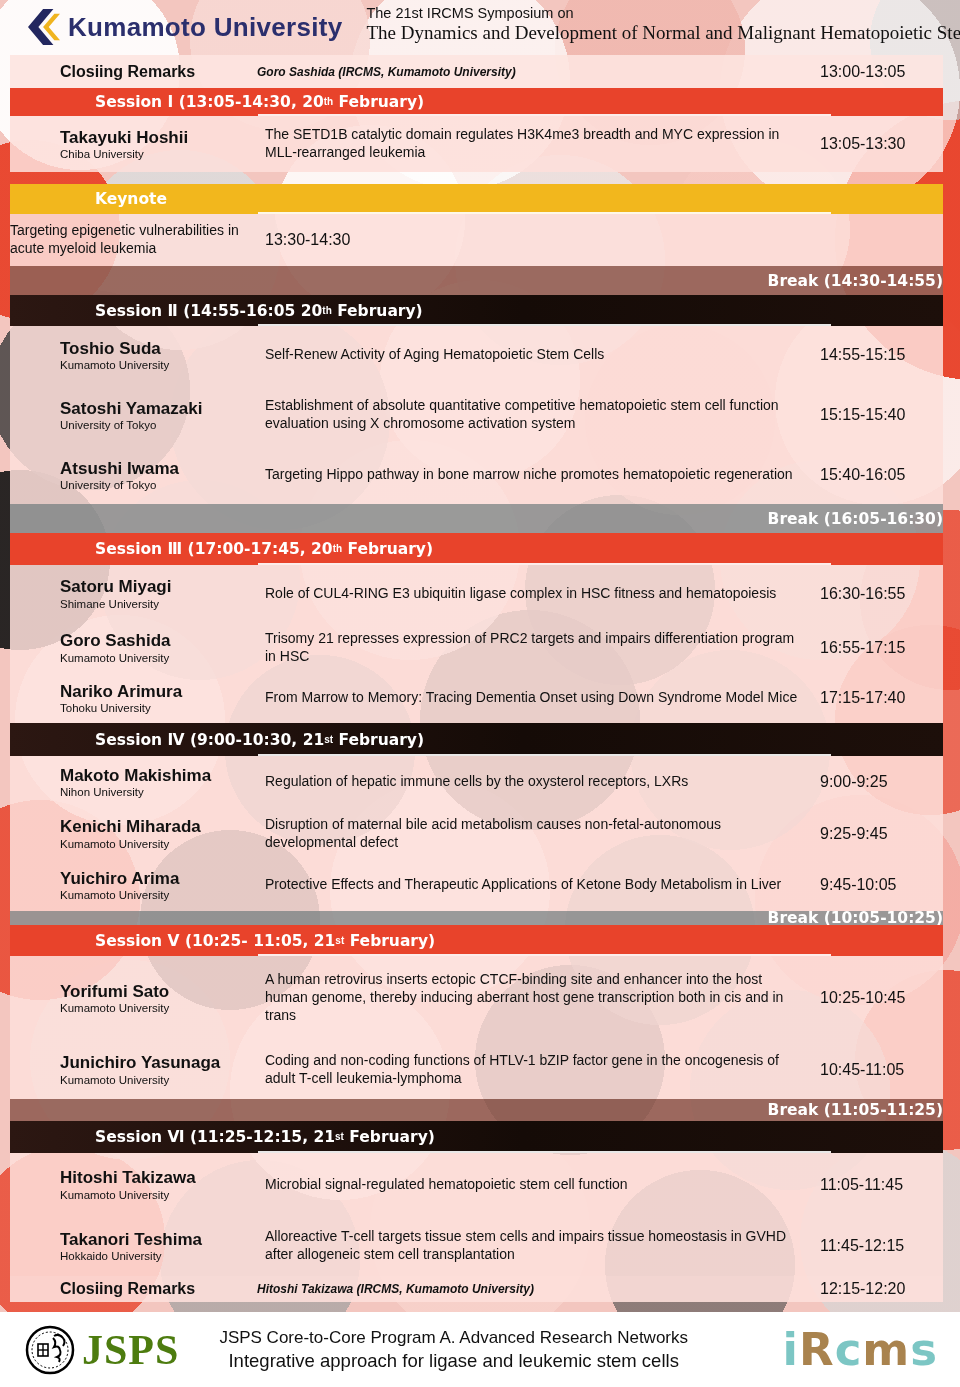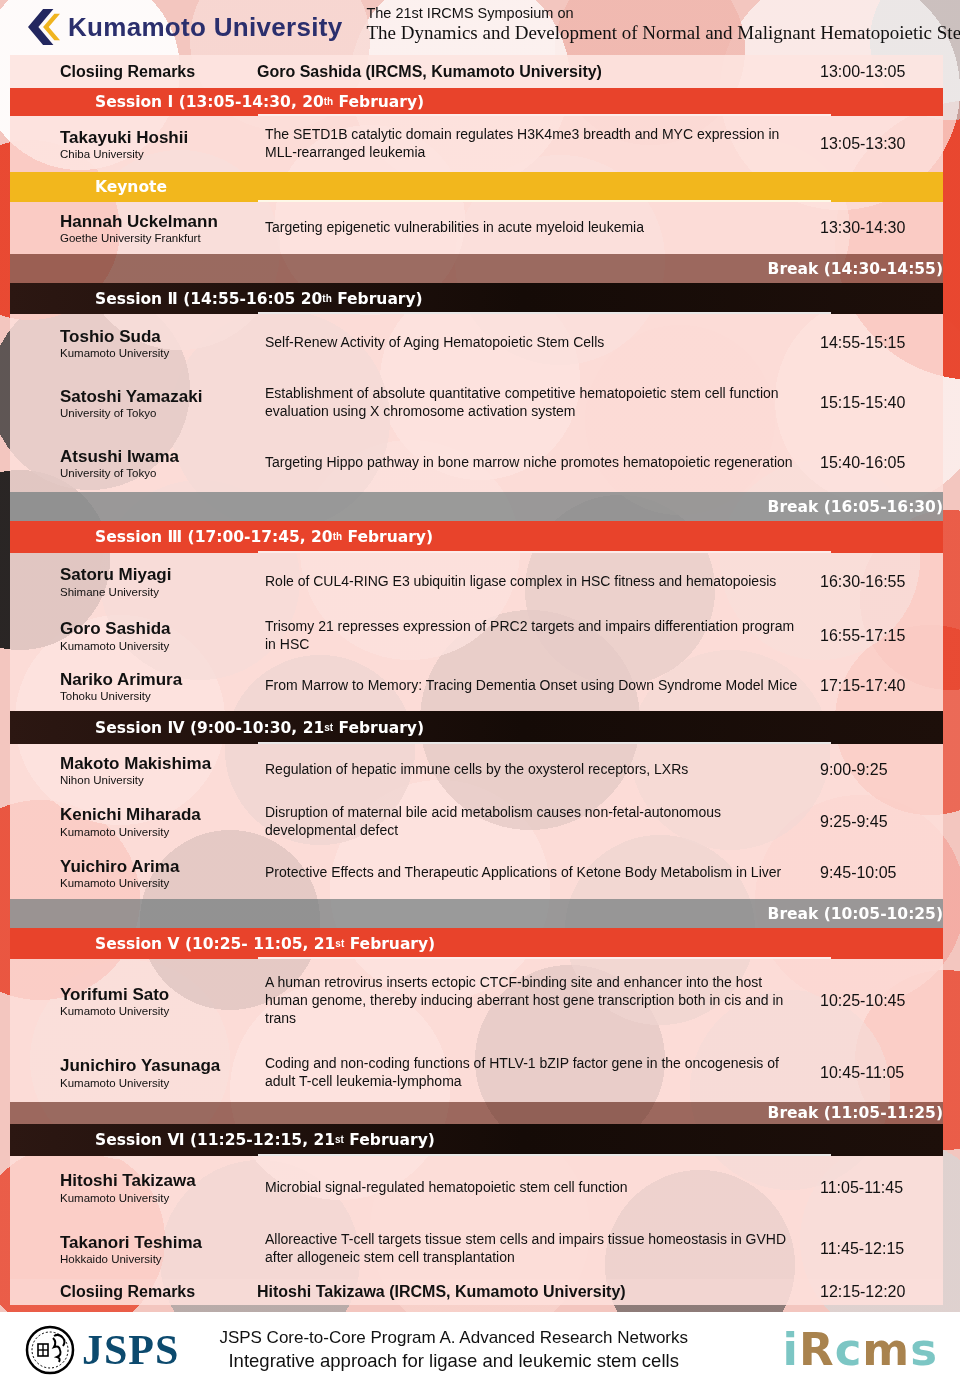--- a/index.html
+++ b/index.html
@@ -66,42 +66,42 @@
 
   .row{display:grid;grid-template-columns:255px 555px 123px;align-items:center;
        background:rgba(253,223,218,.87);}
   .row.remark{background:rgba(253,228,224,.9);}
   .col-speaker{padding-left:50px;}
   .name{font-size:17px;font-weight:bold;line-height:1.12;}
   .affil{font-size:11.5px;margin-top:1px;}
   .col-title{font-size:14px;line-height:1.28;padding-right:12px;}
   .col-time{font-size:16px;}
   .remark .r-label{font-size:16px;font-weight:bold;padding-left:50px;}
-  .remark .r-speaker{font-size:16px;font-weight:bold;margin-left:-8px;}
+  .remark .r-speaker{font-size:12px;font-weight:bold;margin-left:-8px;font-style:italic;}
 
   .band{position:relative;display:flex;align-items:center;color:#fff;font-weight:bold;font-size:15.5px;}
   .band .bt{font-family:"DejaVu Sans","Liberation Sans",sans-serif;white-space:pre;}
   .band sup{font-size:10px;line-height:0;}
   .band.session{padding-left:85px;}
   .band.red{background:#e8432b;}
   .band.dark{background:linear-gradient(90deg,#2c1712,#150b07 55%,#1d0f0a);}
   .band.gold{background:#f2b71d;}
   .band.session::after,.band.gold::after{content:"";position:absolute;left:248px;right:112px;bottom:0;height:2px;background:rgba(255,255,255,.9);}
-  .band.gold{padding-left:85px;}
+  .band.gold{padding-left:85px;margin-top:12px;}
   .band.break{justify-content:flex-end;padding-left:8px;}
   .band.mauve{background:rgba(148,97,86,.93);}
   .band.gray{background:rgba(150,150,150,.96);}
 
   
   .footer{position:absolute;left:0;bottom:0;width:960px;height:75px;background:#fff;
           display:flex;align-items:center;}
   .corner-tri{position:absolute;left:0;bottom:58px;width:0;height:0;
               border-left:20px solid #d23b28;border-top:16px solid transparent;}
   .jsps-wrap{display:flex;align-items:center;margin-left:24px;}
-  .jsps-word{font-family:"Liberation Serif",serif;font-size:42px;font-weight:bold;letter-spacing:1px;margin-left:6px;color:#0c4a6e;}
+  .jsps-word{font-family:"Liberation Serif",serif;font-size:42px;font-weight:bold;letter-spacing:1px;margin-left:6px;color:#4d7c0f;}
   .prog{margin-left:40px;}
   .prog-l1{font-size:17px;}
   .prog-l2{font-size:18.5px;text-align:center;margin-top:2px;}
   .ircms{margin-left:auto;margin-right:22px;font-family:"DejaVu Sans",sans-serif;
          font-size:45px;font-weight:bold;letter-spacing:1px;display:flex;align-items:flex-end;line-height:1;}
   .teal{color:#7cc6c4;} .brown{color:#a9834e;}
 </style>
 </head>
 <body>
 
@@ -142,24 +142,20 @@
       </div>
     <div class="col-title">The SETD1B catalytic domain regulates H3K4me3 breadth and MYC expression in MLL-rearranged leukemia</div>
     <div class="col-time">13:05-13:30</div>
   </div>
 
   <div class="band gold" style="height:30px">
     <span class="bt">Keynote</span>
   </div>
 
   <div class="row" style="height:52px">
-    <div class="col-speaker">
-        <div class="name">Hannah Uckelmann</div>
-        <div class="affil">Goethe University Frankfurt</div>
-      </div>
     <div class="col-title">Targeting epigenetic vulnerabilities in acute myeloid leukemia</div>
     <div class="col-time">13:30-14:30</div>
   </div>
 
   <div class="band break mauve" style="height:29px">
     <span class="bt">Break (14:30-14:55)</span>
   </div>
 
   <div class="band session dark" style="height:31px">
     <span class="bt">Session Ⅱ (14:55-16:05 20</span>
@@ -257,21 +253,21 @@
 
   <div class="row" style="height:52px">
     <div class="col-speaker">
         <div class="name">Yuichiro Arima</div>
         <div class="affil">Kumamoto University</div>
       </div>
     <div class="col-title">Protective Effects and Therapeutic Applications of Ketone Body Metabolism in Liver</div>
     <div class="col-time">9:45-10:05</div>
   </div>
 
-  <div class="band break gray" style="height:29px">
+  <div class="band break gray" style="height:14px">
     <span class="bt">Break (10:05-10:25)</span>
   </div>
 
   <div class="band session red" style="height:31px">
     <span class="bt">Session Ⅴ (10:25- 11:05, 21</span>
       <sup>st</sup>
       <span class="bt"> February)</span>
   </div>
 
   <div class="row" style="height:84px">

